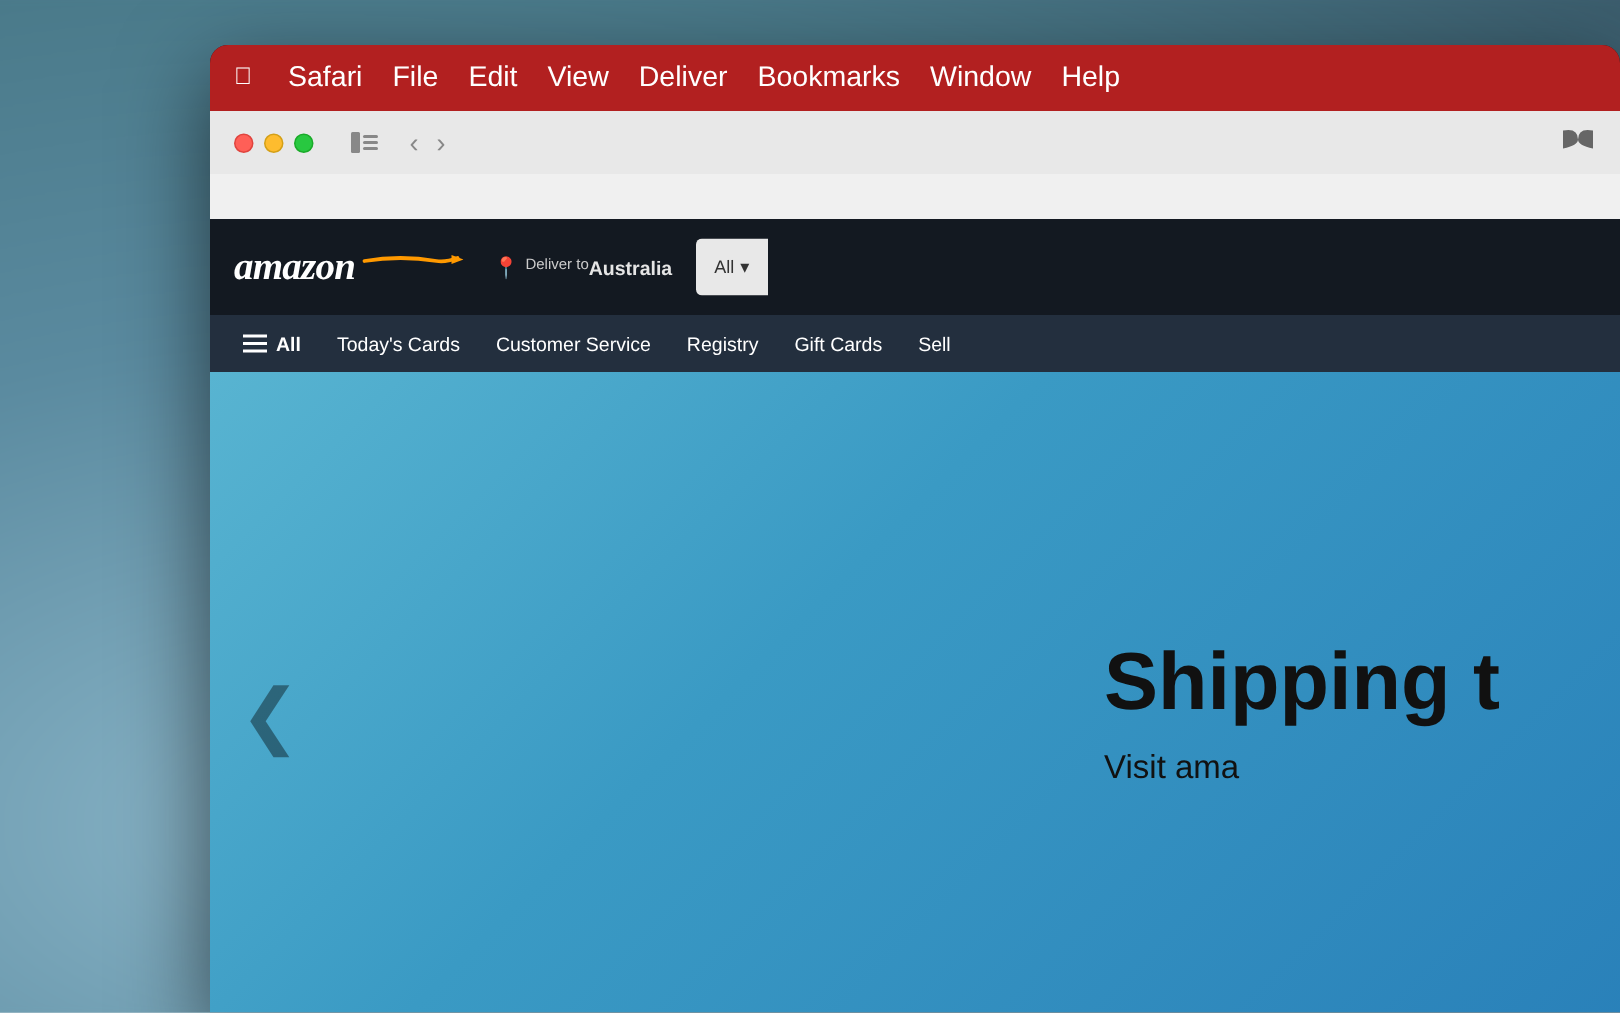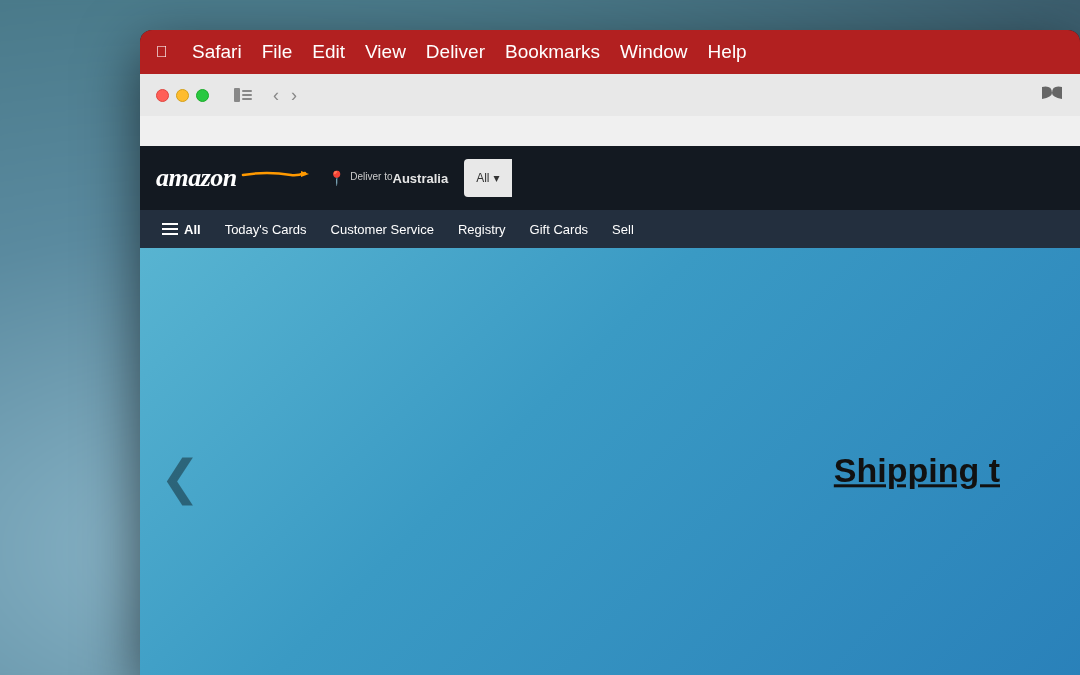--- a/index.html
+++ b/index.html
@@ -284,25 +284,24 @@
     }
 
     .hero-content {
       position: absolute;
       right: 80px;
       top: 50%;
       transform: translateY(-50%);
     }
 
     .hero-title {
-      font-size: 34px;
+      font-size: 54px;
       font-weight: 900;
       color: #111;
       line-height: 1.1;
-      text-decoration: underline;
     }
 
     .hero-subtitle {
       font-size: 22px;
       color: #111;
       margin-top: 12px;
       line-height: 1.4;
     }
 
     
@@ -425,20 +424,21 @@
 
     <div class="amazon-hero">
 
       <div class="hero-left-arrow">❮</div>
 
       <div class="hero-content">
         <div class="hero-title">
           <span>Shipping t</span>
         </div>
         <div class="hero-subtitle">
+          <div>Visit ama</div>
         </div>
       </div>
 
     </div>
 
   </div>
 
 </div>
 
 </body></html>

